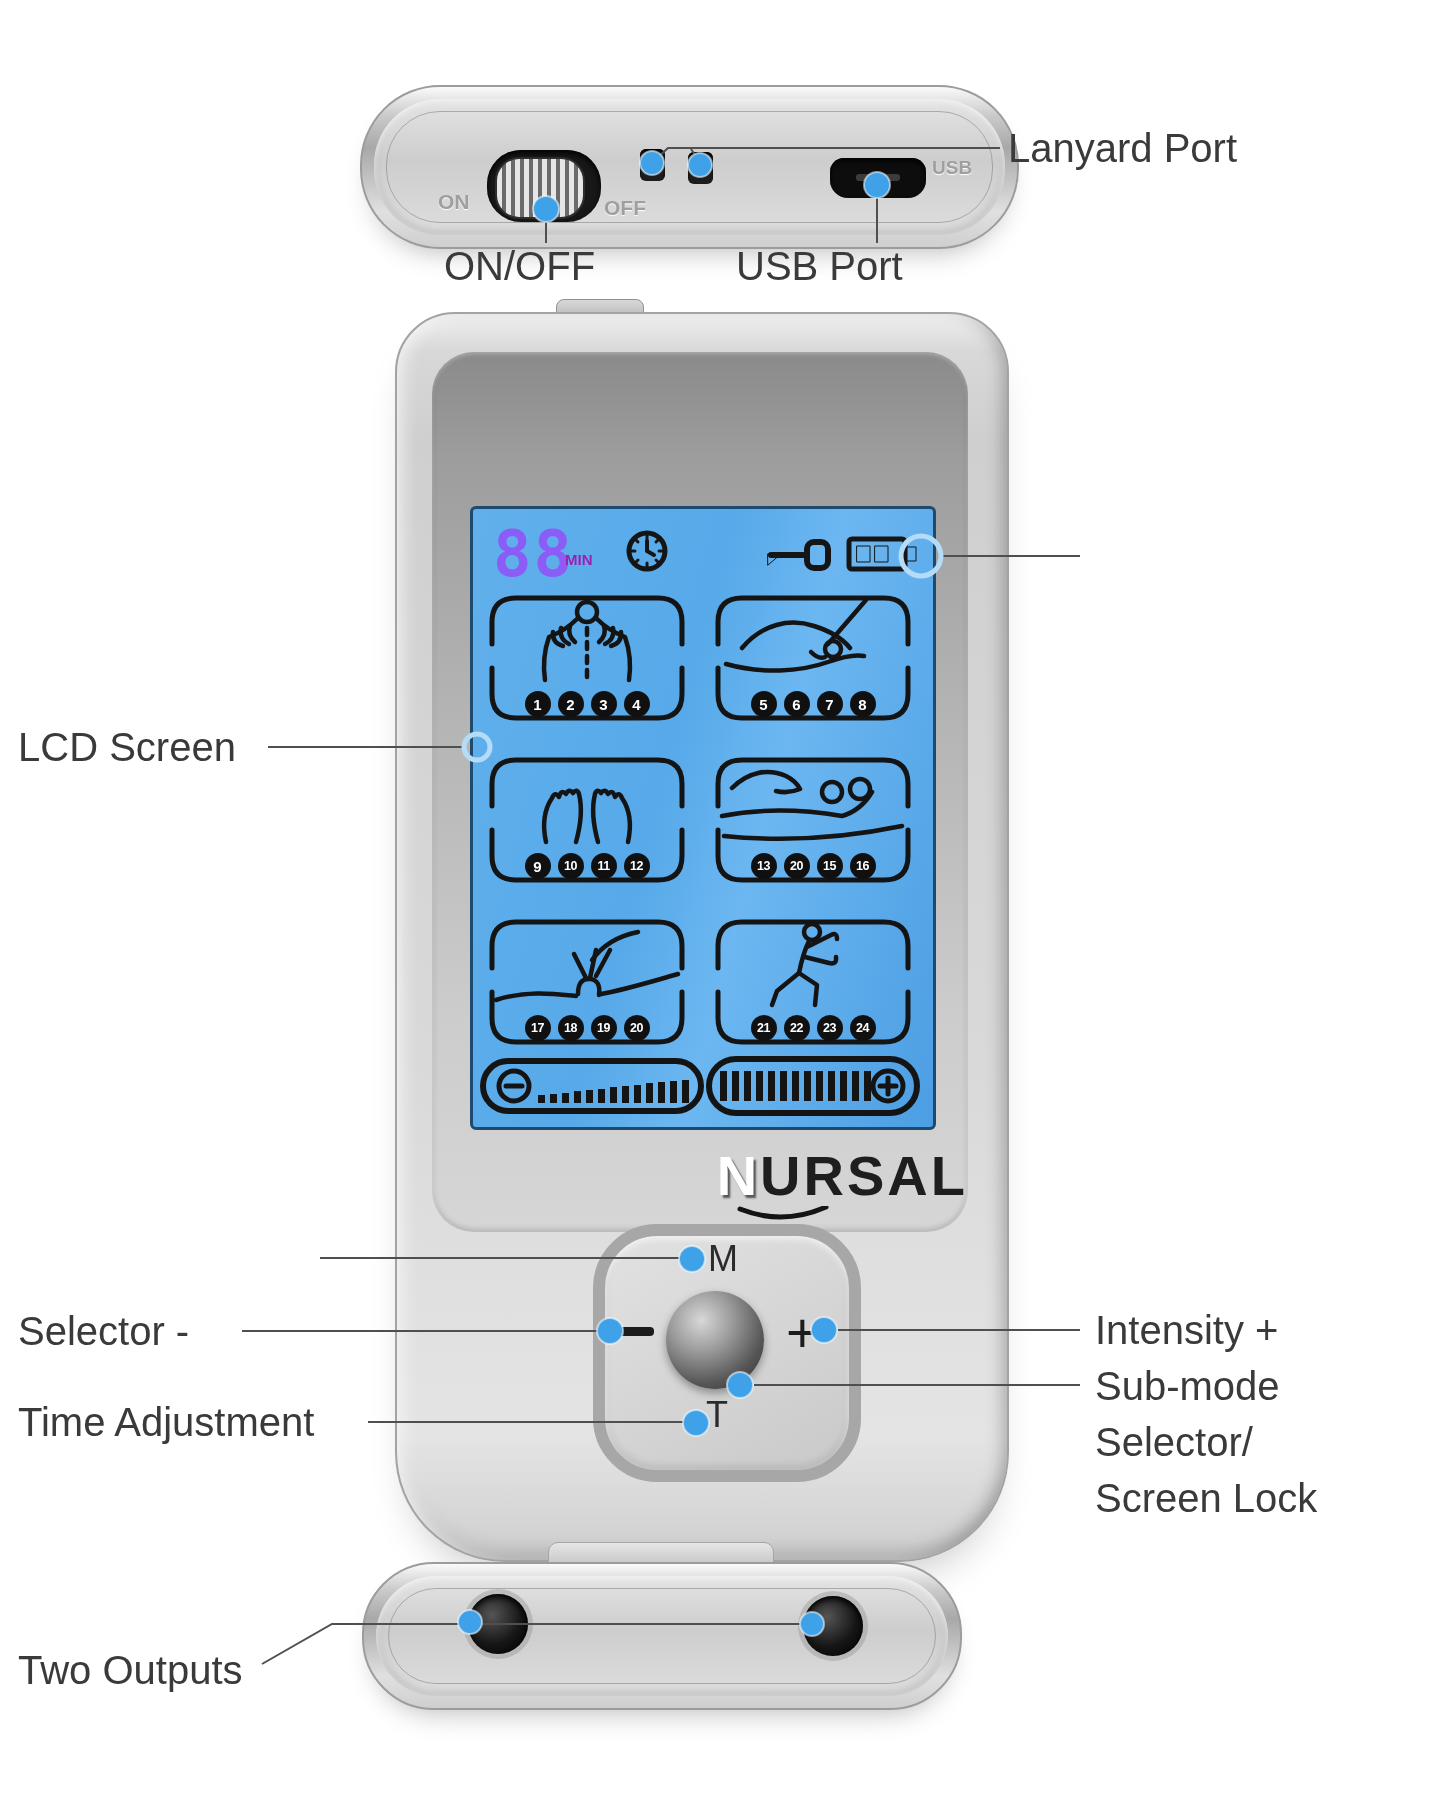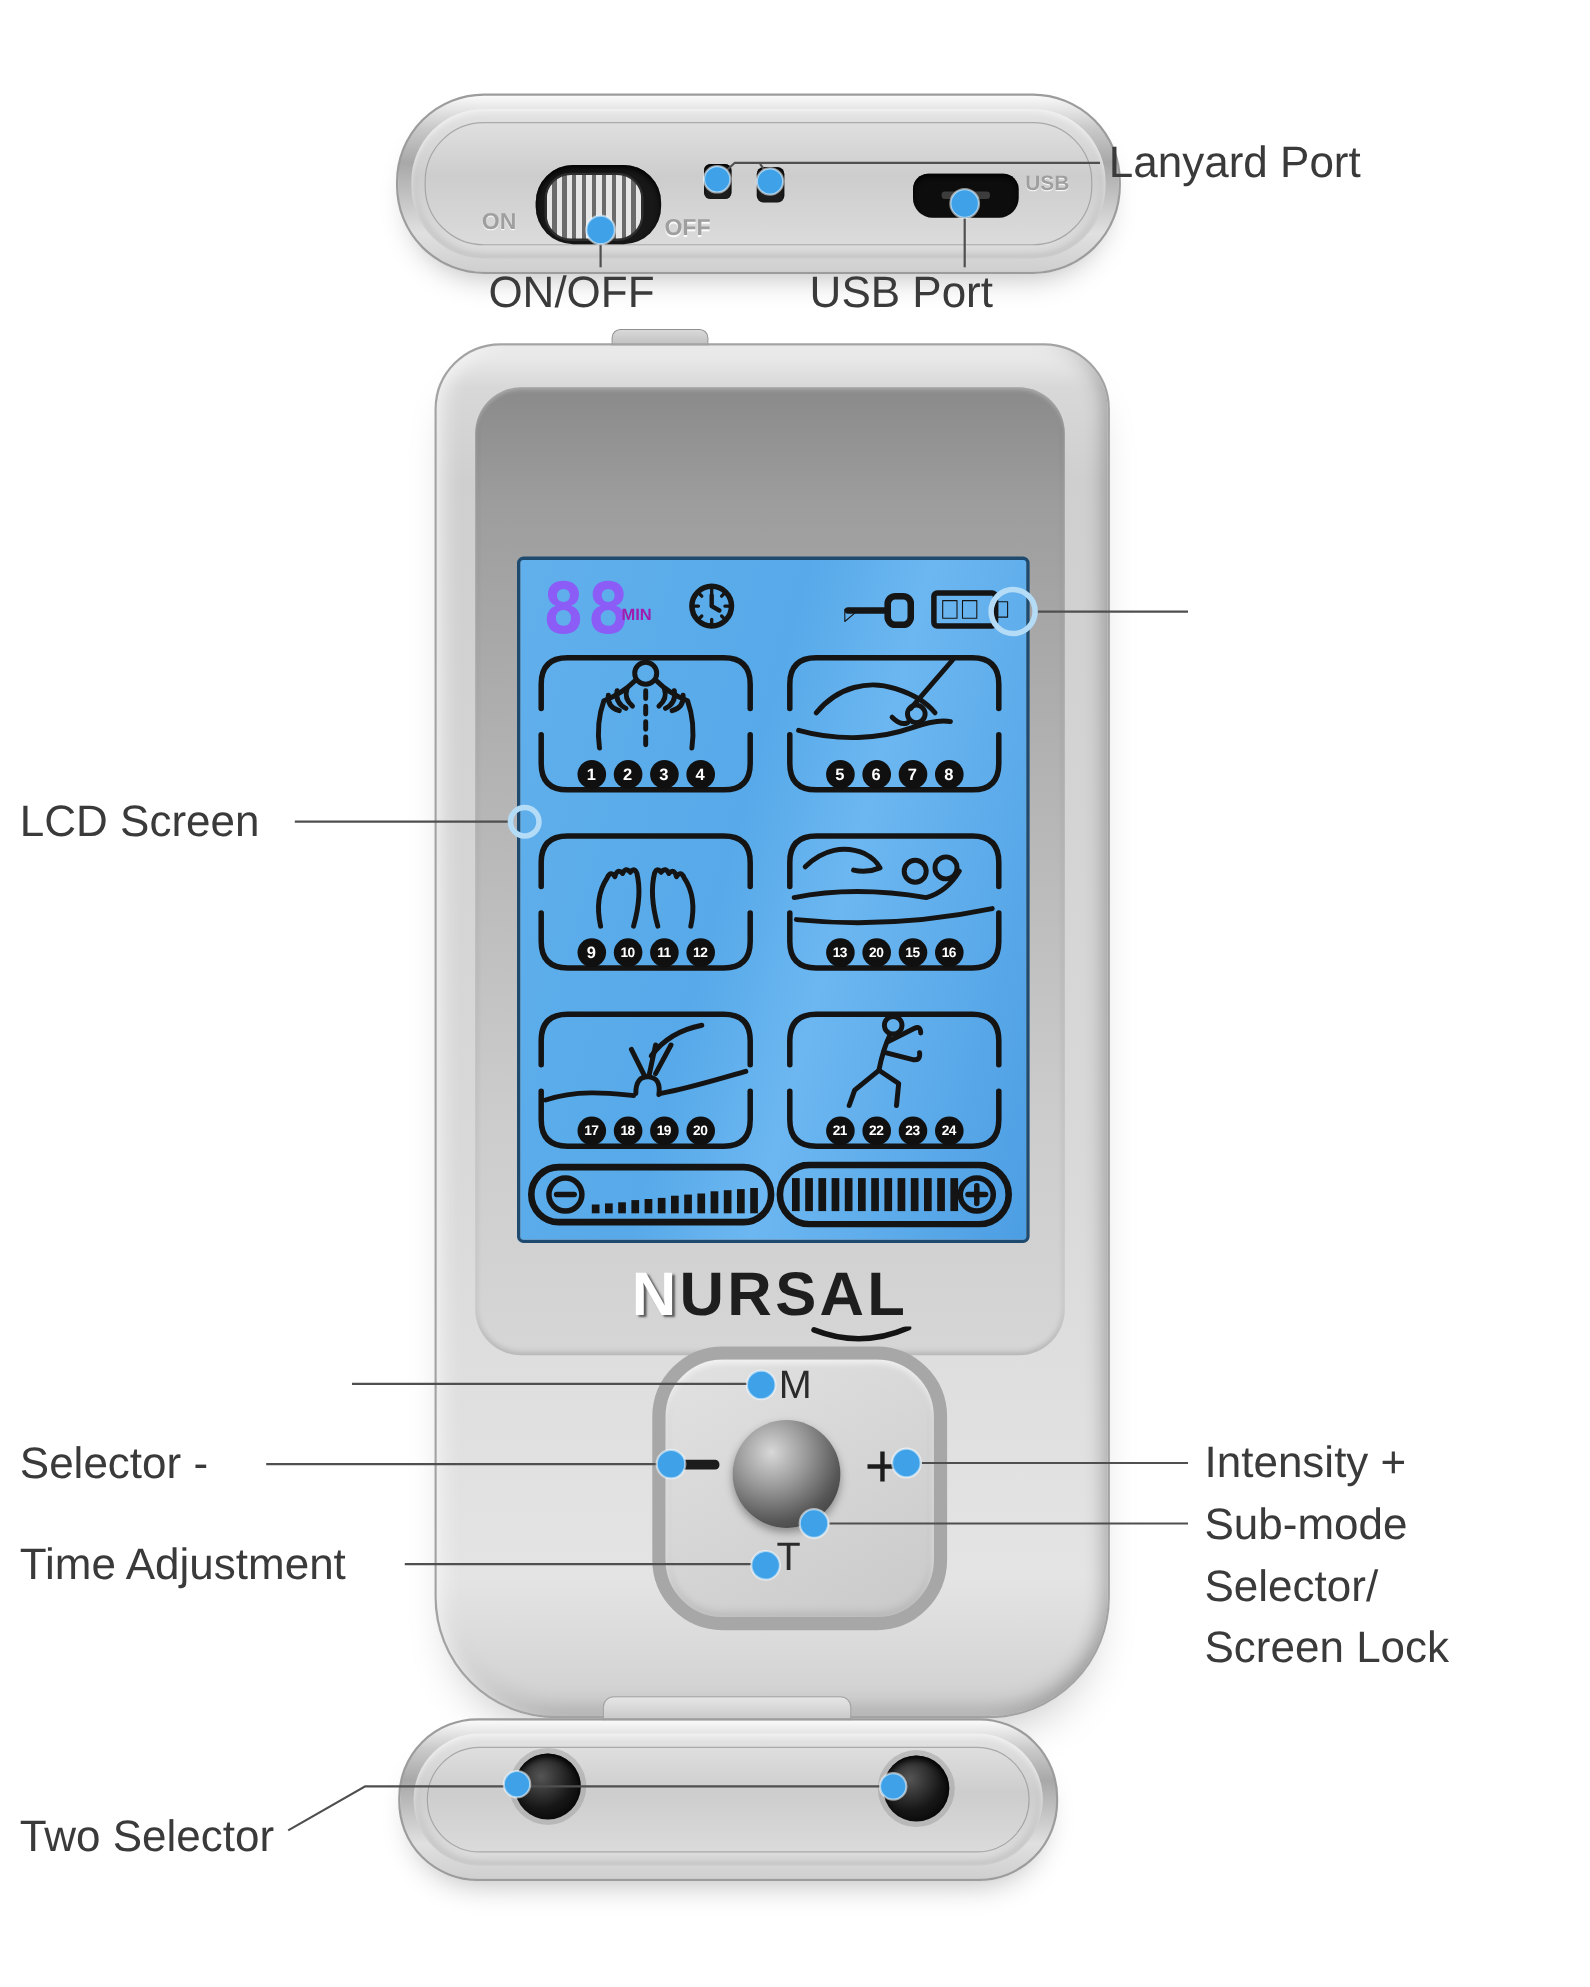--- a/index.html
+++ b/index.html
@@ -66,21 +66,21 @@
   .cell .art{top:4px;}
   .cell .art *{stroke:var(--ink,#141414);stroke-width:4.5;fill:none;stroke-linecap:round;stroke-linejoin:round;}
   .nums{position:absolute;left:0;right:0;bottom:7px;display:flex;justify-content:center;gap:7px;}
   .num{width:26px;height:26px;border-radius:50%;background:#101010;color:#fff;display:flex;
        align-items:center;justify-content:center;font-weight:bold;font-size:15px;}
   .num.dd{font-size:12.5px;letter-spacing:-0.5px;}
 
   .lcd-ico *{stroke:#151515;fill:none;stroke-linecap:round;stroke-linejoin:round;}
 
   
-  .logo{position:absolute;left:432px;top:1143px;width:536px;text-align:center;
+  .logo{position:absolute;left:432px;top:1143px;width:536px;text-align:right;
     font-size:56px;font-weight:bold;letter-spacing:3px;color:#1e1e1e;}
   .logo .n{color:#fff;text-shadow:2.5px 2.5px 2px rgba(20,20,20,.65);}
 
   
   .pad{position:absolute;left:593px;top:1224px;width:244px;height:234px;border:12px solid #a7a7a7;
     border-radius:64px;background:linear-gradient(150deg,#e2e2e2,#c9c9c9);
     box-shadow:inset 0 3px 6px rgba(255,255,255,.7), inset 0 -4px 8px rgba(0,0,0,.12);}
   .pad-center{position:absolute;left:666px;top:1291px;width:98px;height:98px;border-radius:50%;
     background:radial-gradient(circle at 36% 30%, #d8d8d8 0%, #9a9a9a 34%, #565656 68%, #2e2e2e 100%);
     box-shadow:0 4px 8px rgba(0,0,0,.35);}
@@ -353,15 +353,15 @@
   <span class="label" style="left:736px;top:240px;">USB Port</span>
   <span class="label" style="left:18px;top:721px;">LCD Screen</span>
   <span class="label" style="left:18px;top:1305px;">Selector -</span>
   <span class="label" style="left:18px;top:1396px;">Time Adjustment</span>
   <div class="label-block" style="left:1095px;top:1302px;">
     <span>Intensity +</span>
     <span>Sub-mode</span>
     <span>Selector/</span>
     <span>Screen Lock</span>
   </div>
-  <span class="label" style="left:18px;top:1644px;">Two Selector</span>
+  <span class="label" style="left:18px;top:1644px;">Two Outputs</span>
 
 </div>
 
 </body></html>

